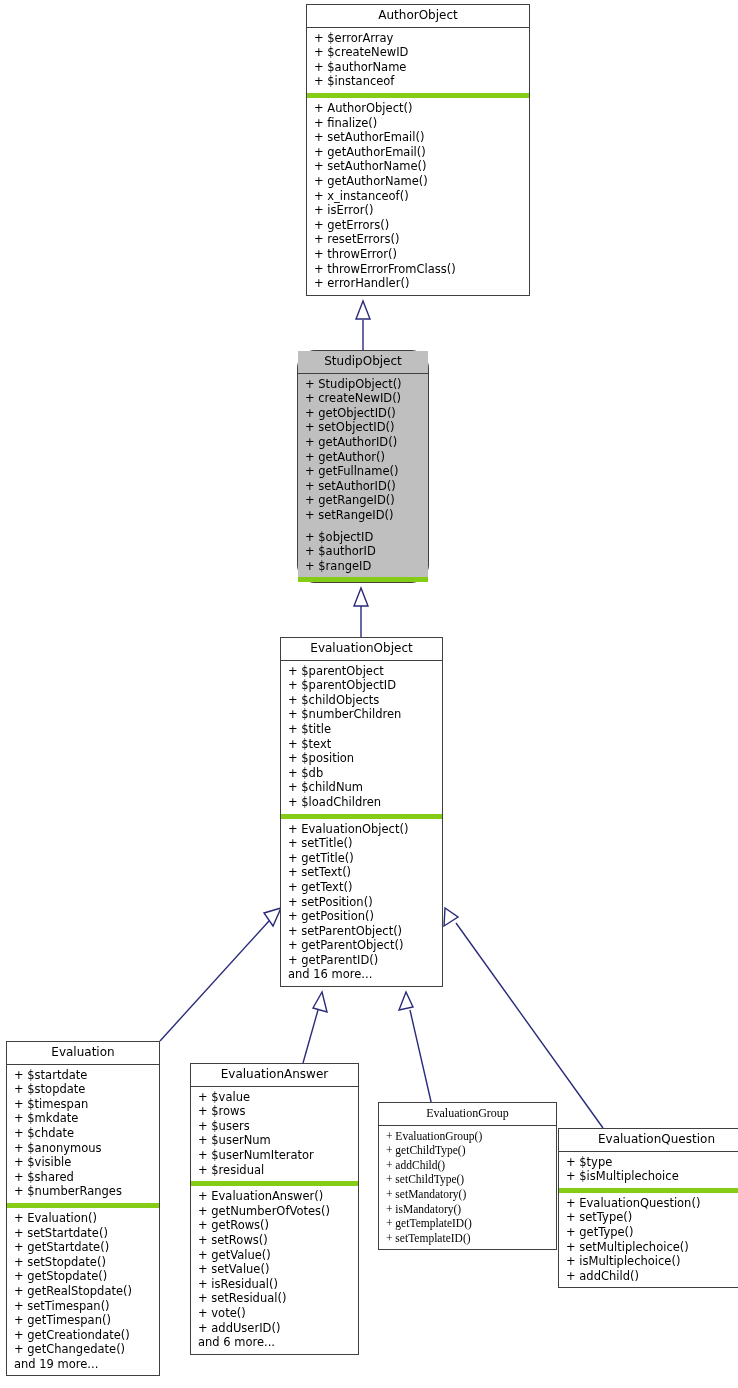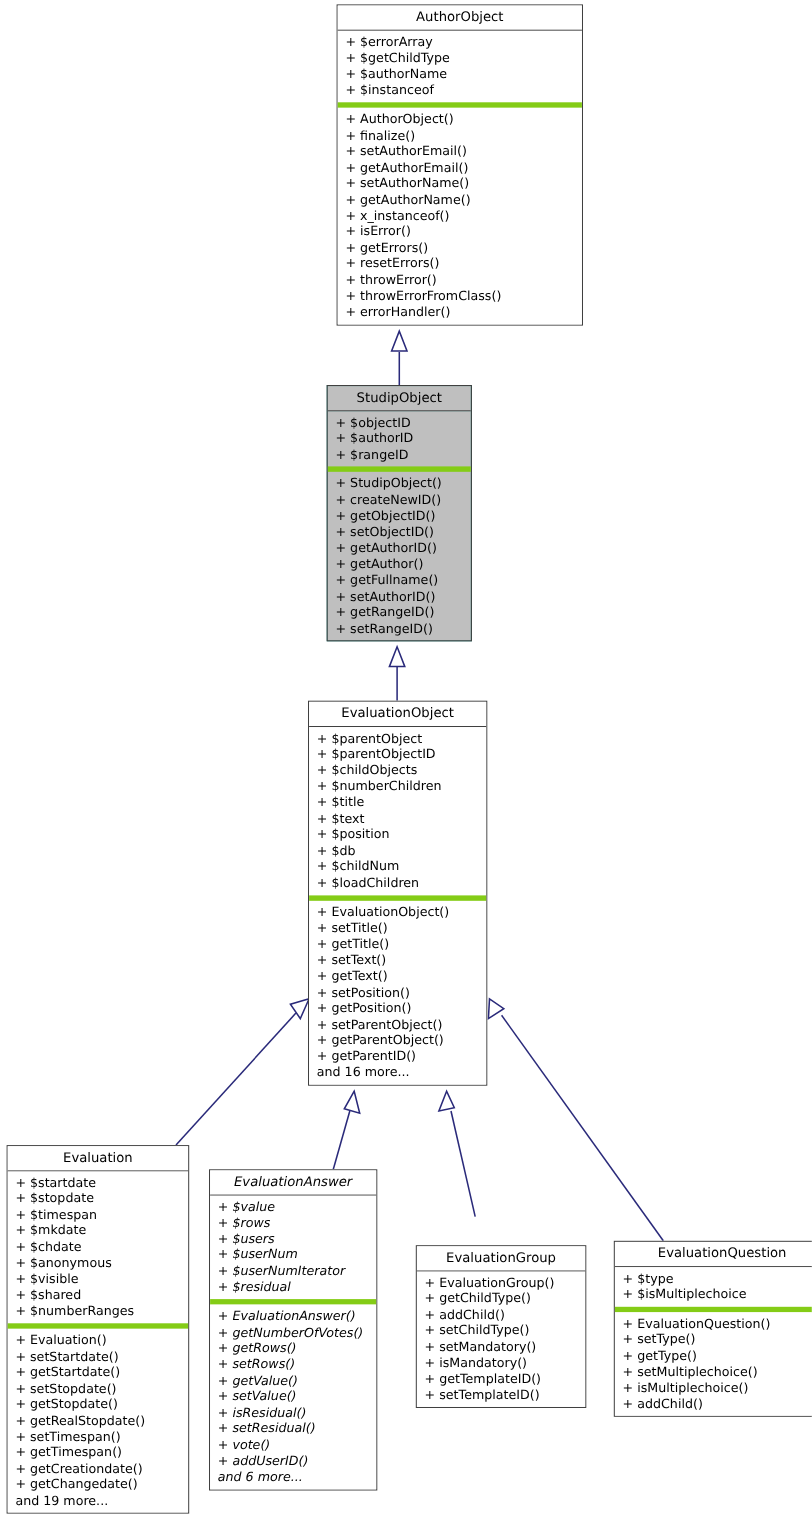--- a/index.html
+++ b/index.html
@@ -30,21 +30,22 @@
   .uml-class {
     position: absolute;
     box-sizing: border-box;
     border: 1px solid #404040;
     background: #ffffff;
     font-size: 11.5px;
     line-height: 14.6px;
     color: #000000;
   }
   .uml-class.highlight {
-    background: #0f766e;
+    background: #a3a3a3;
+    border-radius: 18px;
   }
   .uml-class.highlight .class-name-row,
   .uml-class.highlight .compartment {
     background: #bfbfbf;
   }
   .class-name-row {
     text-align: center;
     padding: 3px 4px 4px 4px;
     border-bottom: 1px solid #404040;
     font-size: 12px;
@@ -102,21 +103,21 @@
       <line x1="603" y1="1128" x2="456" y2="923" stroke="#2a2a7a" stroke-width="1.4"></line>
       <polygon points="445,908 444,926 458,917" fill="#ffffff" stroke="#2a2a7a" stroke-width="1.4"></polygon>
     </g>
   </svg>
 
   <div id="class-layer">
       <div class="uml-class" style="left: 270px; top: 4px; width: 224px; margin-left: 36px;">
         <div class="class-name-row">AuthorObject</div>
         <div class="compartment attrs">
           <div class="member">+ $errorArray</div>
-          <div class="member">+ $getChildType</div>
+          <div class="member">+ $createNewID</div>
           <div class="member">+ $authorName</div>
           <div class="member">+ $instanceof</div>
         </div>
         <div class="compartment methods">
           <div class="member">+ AuthorObject()</div>
           <div class="member">+ finalize()</div>
           <div class="member">+ setAuthorEmail()</div>
           <div class="member">+ getAuthorEmail()</div>
           <div class="member">+ setAuthorName()</div>
           <div class="member">+ getAuthorName()</div>
@@ -124,36 +125,36 @@
           <div class="member">+ isError()</div>
           <div class="member">+ getErrors()</div>
           <div class="member">+ resetErrors()</div>
           <div class="member">+ throwError()</div>
           <div class="member">+ throwErrorFromClass()</div>
           <div class="member">+ errorHandler()</div>
         </div>
       </div>
       <div class="uml-class highlight" style="left: 297px; top: 350px; width: 132px;">
         <div class="class-name-row">StudipObject</div>
-        <div class="compartment attrs">
-          <div class="member">+ $objectID</div>
-          <div class="member">+ $authorID</div>
-          <div class="member">+ $rangeID</div>
-        </div>
         <div class="compartment methods">
           <div class="member">+ StudipObject()</div>
           <div class="member">+ createNewID()</div>
           <div class="member">+ getObjectID()</div>
           <div class="member">+ setObjectID()</div>
           <div class="member">+ getAuthorID()</div>
           <div class="member">+ getAuthor()</div>
           <div class="member">+ getFullname()</div>
           <div class="member">+ setAuthorID()</div>
           <div class="member">+ getRangeID()</div>
           <div class="member">+ setRangeID()</div>
+        </div>
+        <div class="compartment attrs">
+          <div class="member">+ $objectID</div>
+          <div class="member">+ $authorID</div>
+          <div class="member">+ $rangeID</div>
         </div>
       </div>
       <div class="uml-class" style="left: 280px; top: 637px; width: 163px;">
         <div class="class-name-row">EvaluationObject</div>
         <div class="compartment attrs">
           <div class="member">+ $parentObject</div>
           <div class="member">+ $parentObjectID</div>
           <div class="member">+ $childObjects</div>
           <div class="member">+ $numberChildren</div>
           <div class="member">+ $title</div>
@@ -170,21 +171,21 @@
           <div class="member">+ setText()</div>
           <div class="member">+ getText()</div>
           <div class="member">+ setPosition()</div>
           <div class="member">+ getPosition()</div>
           <div class="member">+ setParentObject()</div>
           <div class="member">+ getParentObject()</div>
           <div class="member">+ getParentID()</div>
           <div class="member more">and 16 more...</div>
         </div>
       </div>
-      <div class="uml-class" style="left: 6px; top: 1041px; width: 166px;">
+      <div class="uml-class" style="left: 6px; top: 1041px; width: 154px;">
         <div class="class-name-row">Evaluation</div>
         <div class="compartment attrs">
           <div class="member">+ $startdate</div>
           <div class="member">+ $stopdate</div>
           <div class="member">+ $timespan</div>
           <div class="member">+ $mkdate</div>
           <div class="member">+ $chdate</div>
           <div class="member">+ $anonymous</div>
           <div class="member">+ $visible</div>
           <div class="member">+ $shared</div>
@@ -197,21 +198,21 @@
           <div class="member">+ setStopdate()</div>
           <div class="member">+ getStopdate()</div>
           <div class="member">+ getRealStopdate()</div>
           <div class="member">+ setTimespan()</div>
           <div class="member">+ getTimespan()</div>
           <div class="member">+ getCreationdate()</div>
           <div class="member">+ getChangedate()</div>
           <div class="member more">and 19 more...</div>
         </div>
       </div>
-      <div class="uml-class" style="left: 190px; top: 1063px; width: 153px; font-style: italic;">
+      <div class="uml-class" style="left: 190px; top: 1063px; width: 169px;">
         <div class="class-name-row">EvaluationAnswer</div>
         <div class="compartment attrs">
           <div class="member">+ $value</div>
           <div class="member">+ $rows</div>
           <div class="member">+ $users</div>
           <div class="member">+ $userNum</div>
           <div class="member">+ $userNumIterator</div>
           <div class="member">+ $residual</div>
         </div>
         <div class="compartment methods">
@@ -221,21 +222,21 @@
           <div class="member">+ setRows()</div>
           <div class="member">+ getValue()</div>
           <div class="member">+ setValue()</div>
           <div class="member">+ isResidual()</div>
           <div class="member">+ setResidual()</div>
           <div class="member">+ vote()</div>
           <div class="member">+ addUserID()</div>
           <div class="member more">and 6 more...</div>
         </div>
       </div>
-      <div class="uml-class" style="left: 378px; top: 1132px; width: 155px;">
+      <div class="uml-class" style="left: 378px; top: 1102px; width: 179px; font-family: Liberation Serif, serif;">
         <div class="class-name-row">EvaluationGroup</div>
         <div class="compartment methods">
           <div class="member">+ EvaluationGroup()</div>
           <div class="member">+ getChildType()</div>
           <div class="member">+ addChild()</div>
           <div class="member">+ setChildType()</div>
           <div class="member">+ setMandatory()</div>
           <div class="member">+ isMandatory()</div>
           <div class="member">+ getTemplateID()</div>
           <div class="member">+ setTemplateID()</div>

